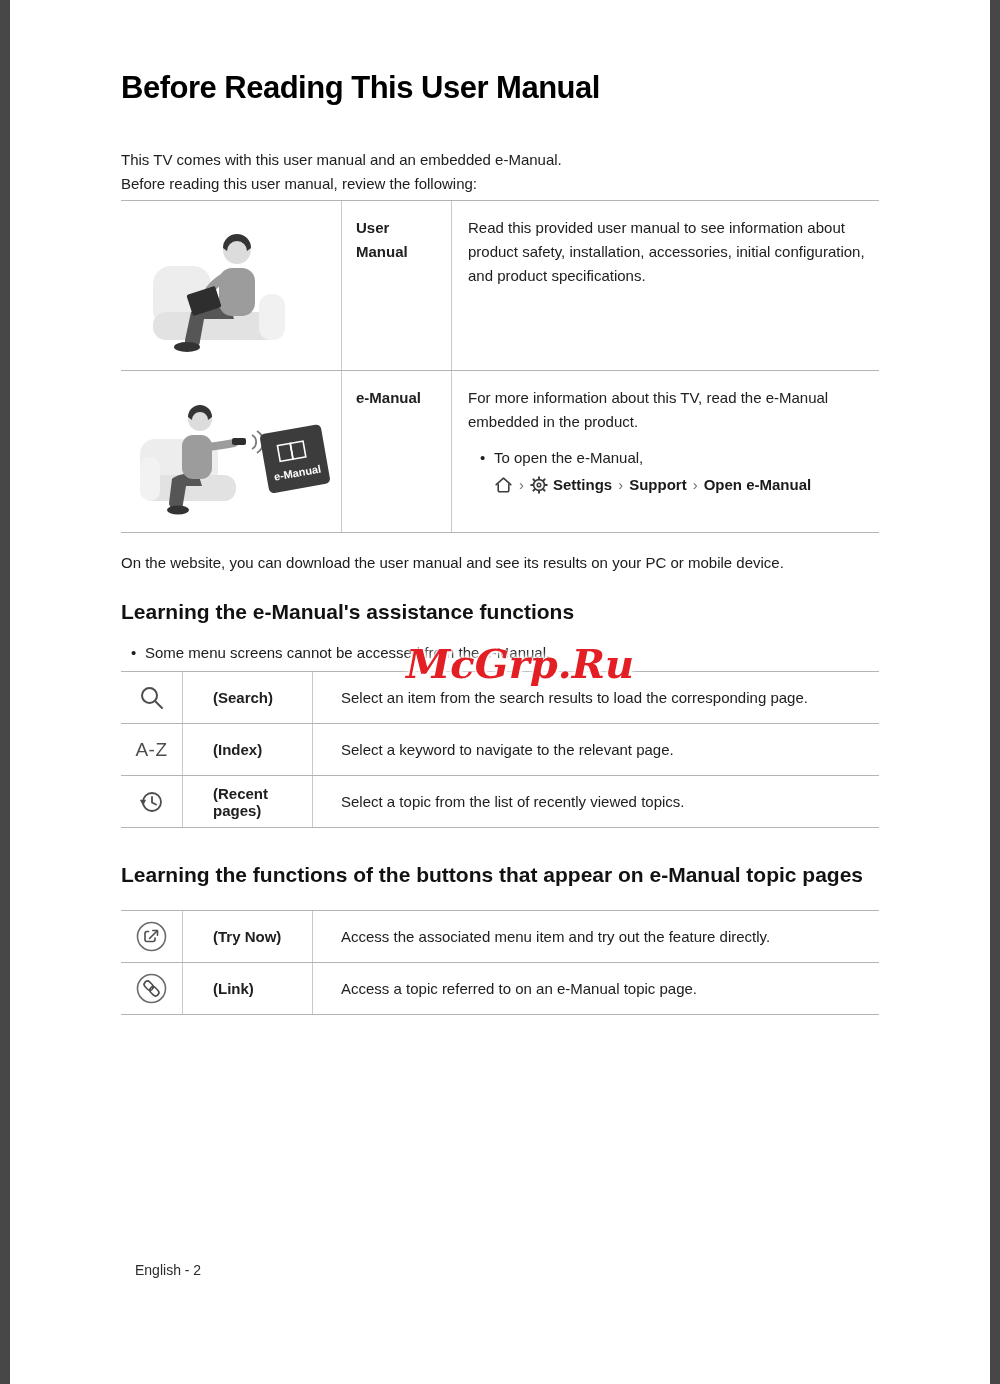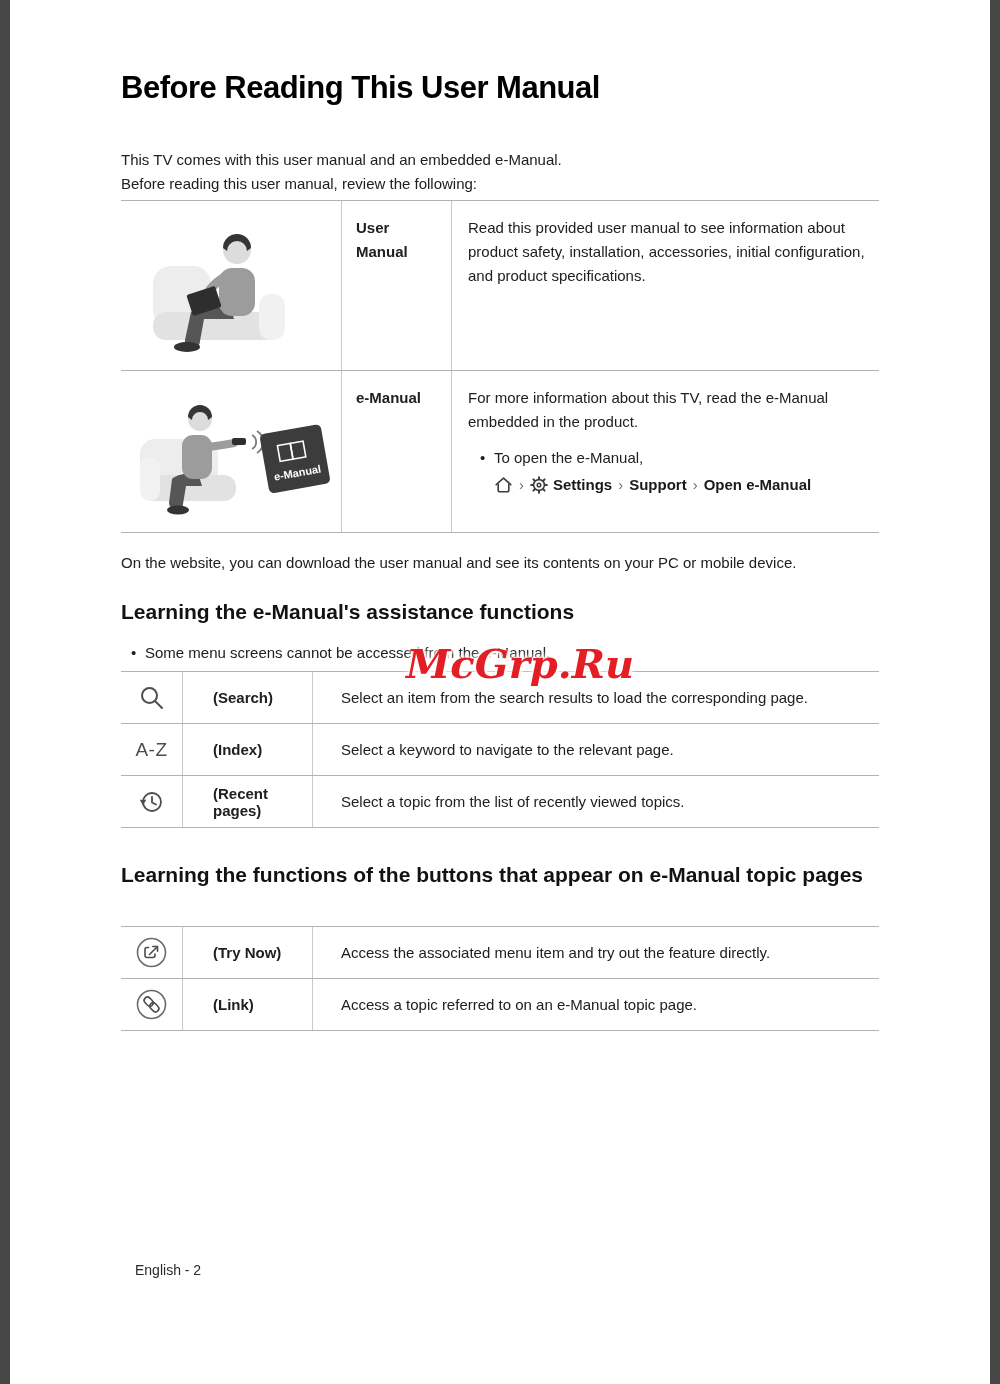--- a/index.html
+++ b/index.html
@@ -32,21 +32,21 @@
   .path-line { margin:3px 0 0 26px; display:flex; align-items:center; gap:5px; font-size:15px; }
   .path-sep { color:#6f6f6f; font-size:15px; padding:0 1px; }
   .path-bold { font-weight:bold; color:#1a1a1a; }
 
   
   .t2-row { height:52px; }
   .t2-icon { width:61px; display:flex; align-items:center; justify-content:center; }
   .t2-label { width:130px; display:flex; align-items:center; padding-left:30px; font-weight:bold; font-size:15px; }
   .t2-desc { flex:1; display:flex; align-items:center; padding-left:28px; font-size:15px; }
   .table-assist { margin-top:6px; }
-  .table-buttons { margin-top:36px; }
+  .table-buttons { margin-top:20px; }
   .az-glyph { font-size:19px; color:#4d4d4d; letter-spacing:0.5px; }
 
   .note-line { margin-top:14px; padding-left:10px; display:flex; font-size:15px; line-height:24px; }
 
   .footer { position:absolute; left:135px; top:1262px; font-size:14px; color:#2a2a2a; }
 
   .watermark { position:absolute; left:406px; top:640px; z-index:5;
     font-family:"DejaVu Serif", serif; font-weight:bold; font-style:italic; font-size:40px;
     color:#e31e24;
     text-shadow:0 0 3px #fff, 0 0 6px #fff, 0 0 10px #fff, 2px 2px 2px rgba(255,255,255,0.95); }
@@ -141,21 +141,21 @@
             <span class="path-bold">Settings</span>
             <span class="path-sep">›</span>
             <span class="path-bold">Support</span>
             <span class="path-sep">›</span>
             <span class="path-bold">Open e-Manual</span>
           </div>
         </div>
       </div>
     </div>
 
-    <div class="website-note">On the website, you can download the user manual and see its contents on your PC or mobile device.</div>
+    <div class="website-note">On the website, you can download the user manual and see its results on your PC or mobile device.</div>
 
     <h2 class="section-heading heading-1">Learning the e-Manual's assistance functions</h2>
 
     <div class="note-line">
       <span class="bullet-dot">•</span>
       <span>Some menu screens cannot be accessed from the e-Manual.</span>
     </div>
 
     <div class="doc-table table-assist">
       <div class="doc-row t2-row">

